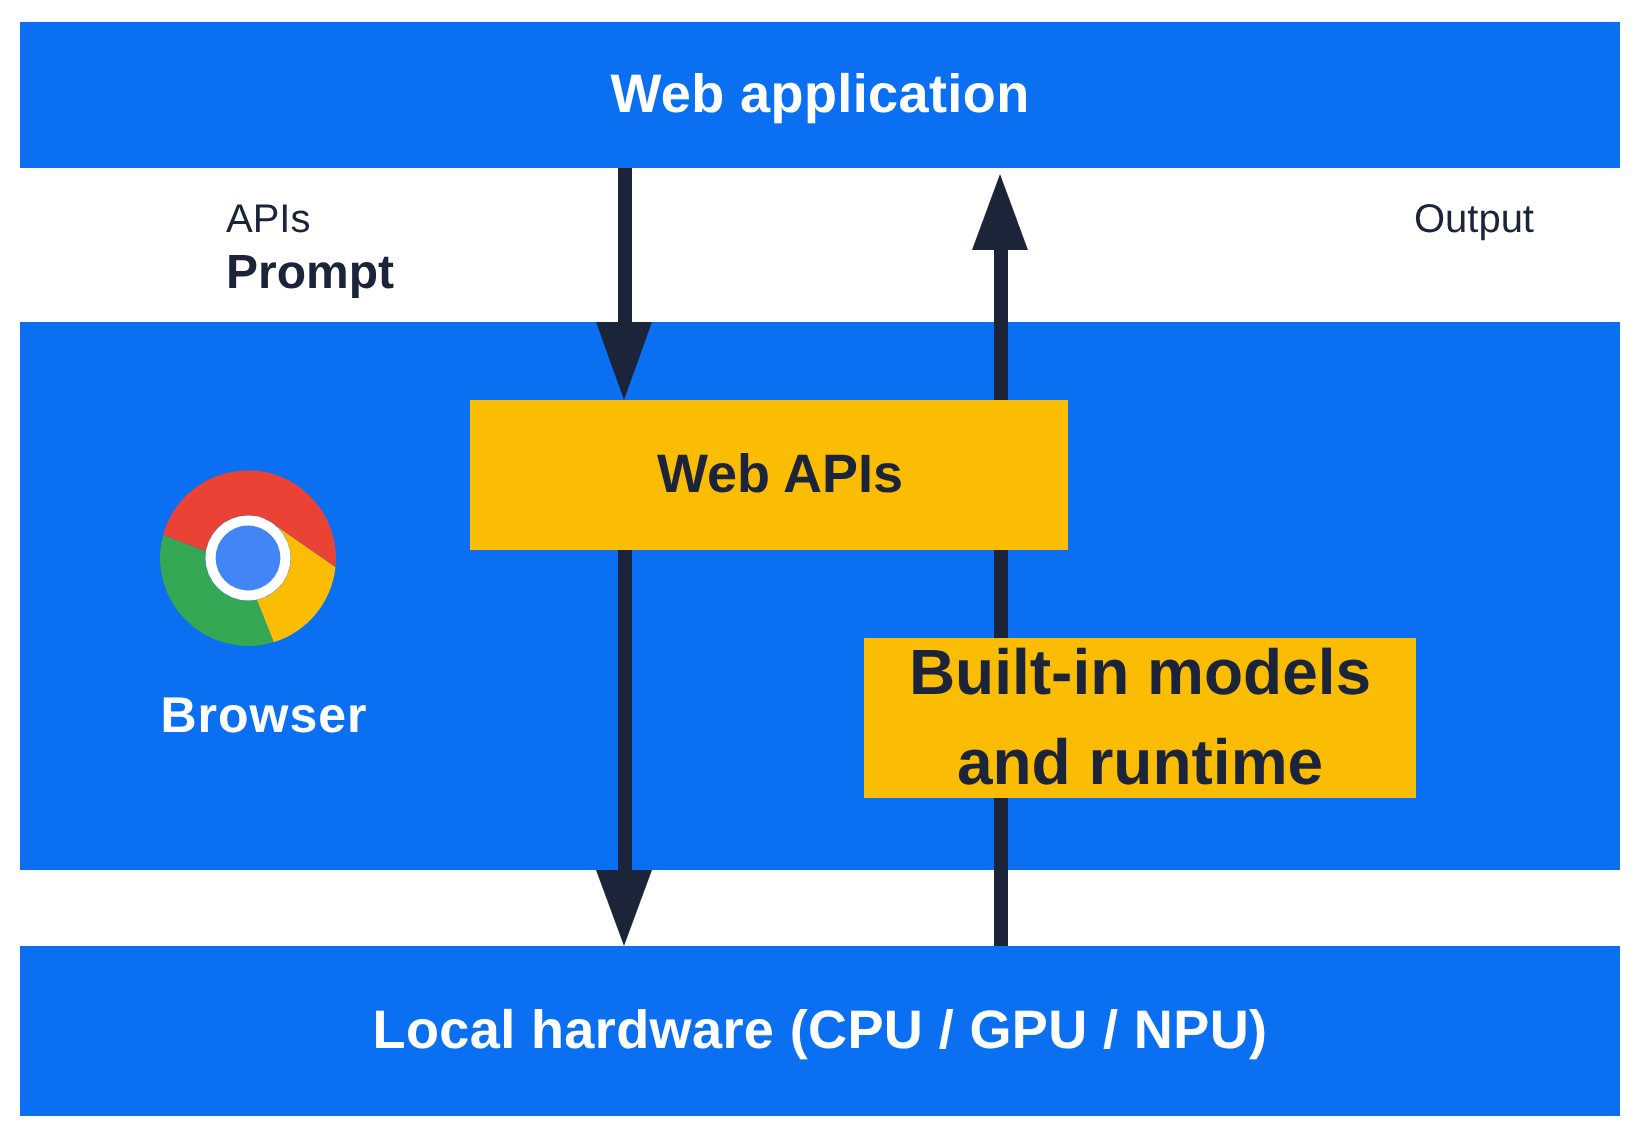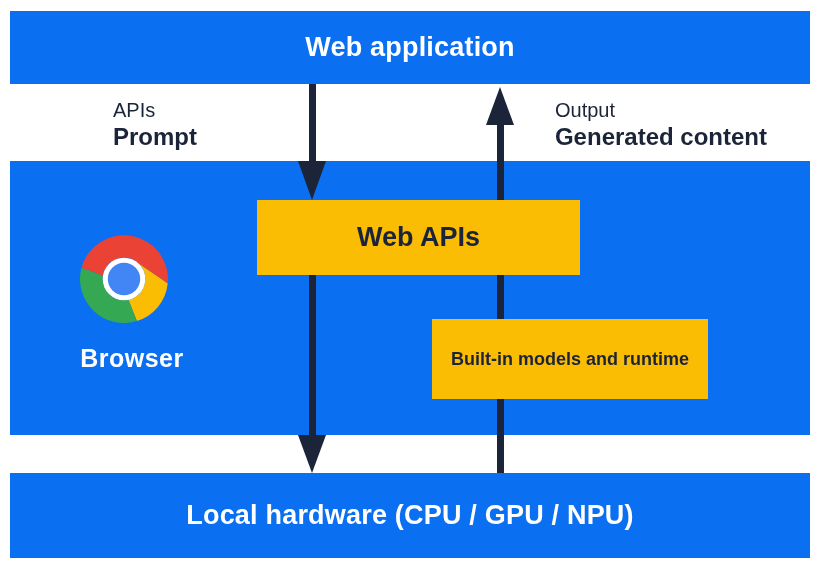--- a/index.html
+++ b/index.html
@@ -52,29 +52,29 @@
 
   
   .ybox {
     position: absolute;
     background: var(--c-yellow, #fbbc04);
     display: flex;
     align-items: center;
     justify-content: center;
     z-index: 2;
   }
-  .ybox-webapis { left: 257px; top: 200px; width: 323px; height: 75px; }
+  .ybox-webapis { left: 235px; top: 200px; width: 288px; height: 75px; padding-left: 11px; }
   .ybox-builtin { left: 432px; top: 319px; width: 276px; height: 80px; }
   .ybox-text {
     color: var(--c-navy, #1b2438);
     font-weight: bold;
     text-align: center;
   }
   .ybox-webapis .ybox-text { font-size: 27px; }
-  .ybox-builtin .ybox-text { font-size: 18px; line-height: 29px; max-width: 250px; }
+  .ybox-builtin .ybox-text { font-size: 32px; line-height: 45px; max-width: 250px; }
 
   
   .arrow-line {
     position: absolute;
     width: 7px;
     background: var(--c-navy, #18212f);
     z-index: 1;
   }
   .arrow-head {
     position: absolute;
@@ -127,21 +127,20 @@
   <div class="bar bar-top">
     <span class="bar-title">Web application</span>
   </div>
 
   <div class="io-block io-left">
     <span class="io-caption">APIs</span>
     <span class="io-label">Prompt</span>
   </div>
   <div class="io-block io-right">
     <span class="io-caption">Output</span>
-    <span class="io-label">Generated content</span>
   </div>
 
   <div class="bar bar-middle"></div>
 
   <div class="arrow-line down-line-1"></div>
   <div class="arrow-head head-down down-head-1"></div>
   <div class="arrow-line down-line-2"></div>
   <div class="arrow-head head-down down-head-2"></div>
   <div class="arrow-head head-up up-head"></div>
   <div class="arrow-line up-line"></div>

